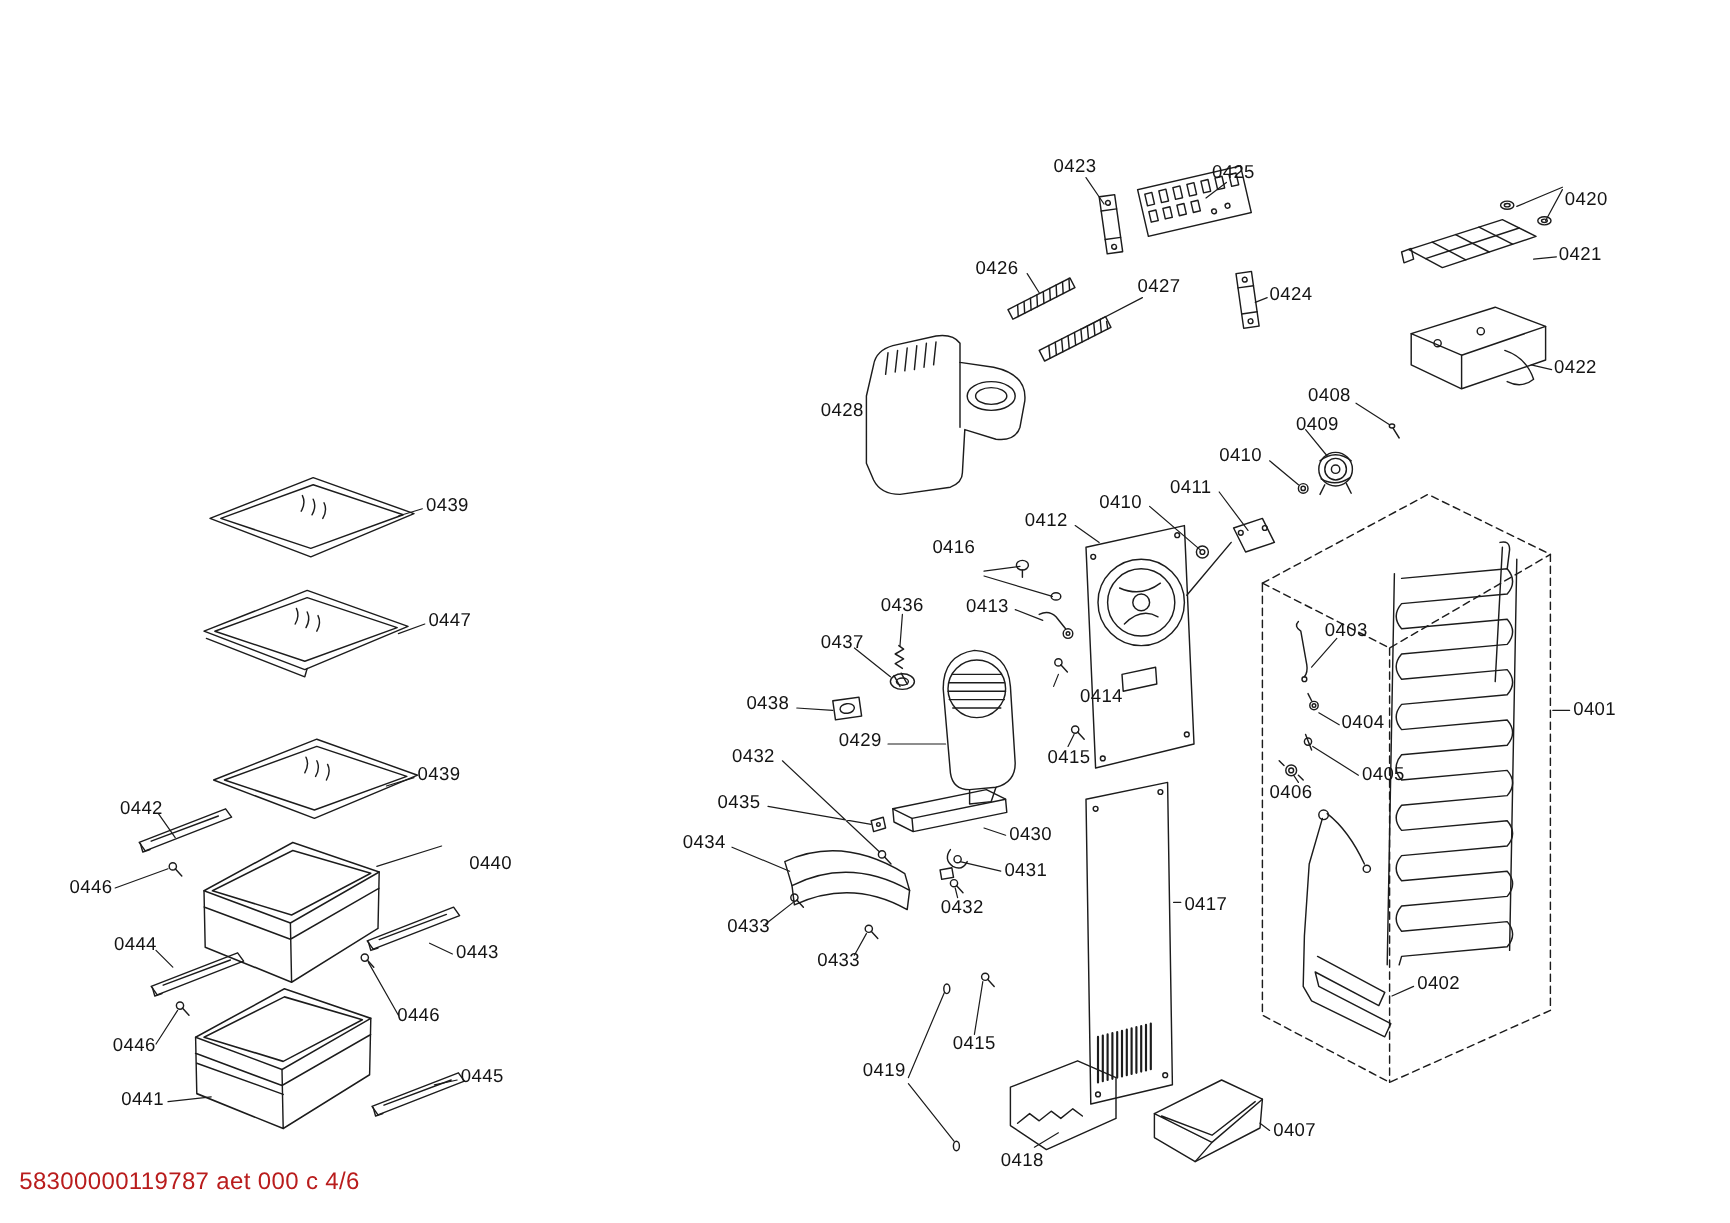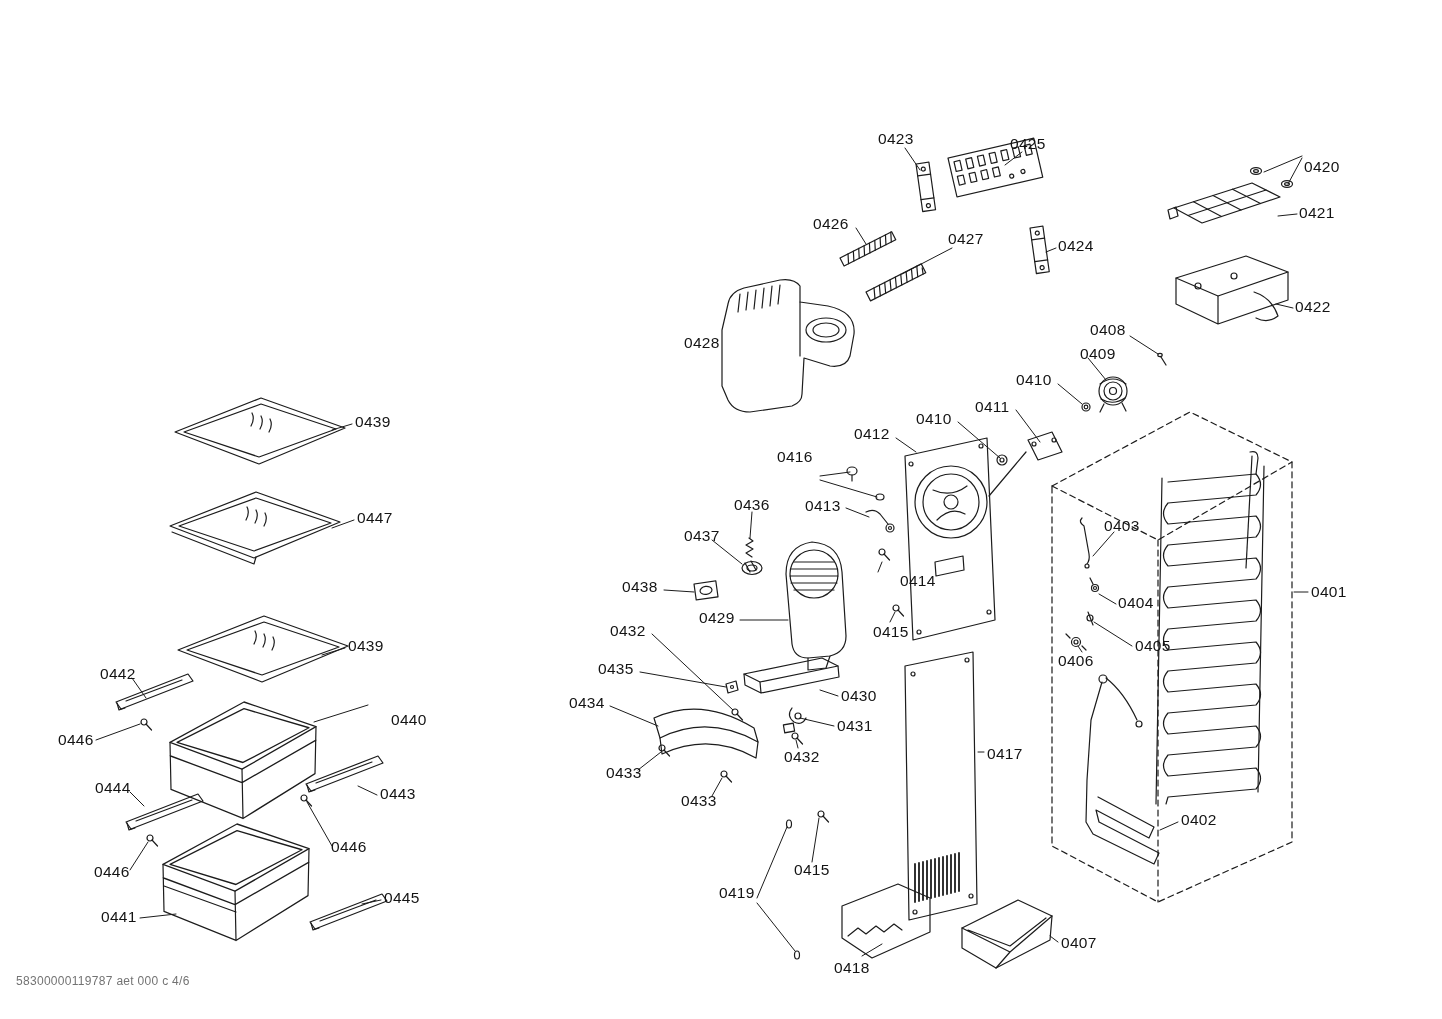--- a/index.html
+++ b/index.html
@@ -1,21 +1,21 @@
 <!DOCTYPE html>
 <html><head>
 <meta charset="utf-8">
 <style>
   * { margin:0; padding:0; box-sizing:border-box; }
   html,body { background:#ffffff; font-family:"Liberation Sans", sans-serif; }
   .stage { position:relative; width:1442px; height:1013px; background:#ffffff; overflow:hidden; }
   .art { position:absolute; left:0; top:0; width:1442px; height:1019px; }
   .labels-layer { position:absolute; left:0; top:0; width:100%; height:100%; }
   .part-label { position:absolute; font-size:15.5px; color:#141414; white-space:nowrap; letter-spacing:.3px; }
-  .footer-text { position:absolute; left:16px; top:974px; font-size:12px; color:#737373; letter-spacing:.3px; }
+  .footer-text { position:absolute; left:16px; top:974px; font-size:20px; color:#b91c1c; letter-spacing:.3px; }
 </style>
 </head>
 <body>
 
 <div class="stage">
 
   <svg class="art" viewBox="0 0 1442 1019">
     <defs>
       <g id="shelf">
         <polygon points="0,34 86,0 170,30 84,66"></polygon>

